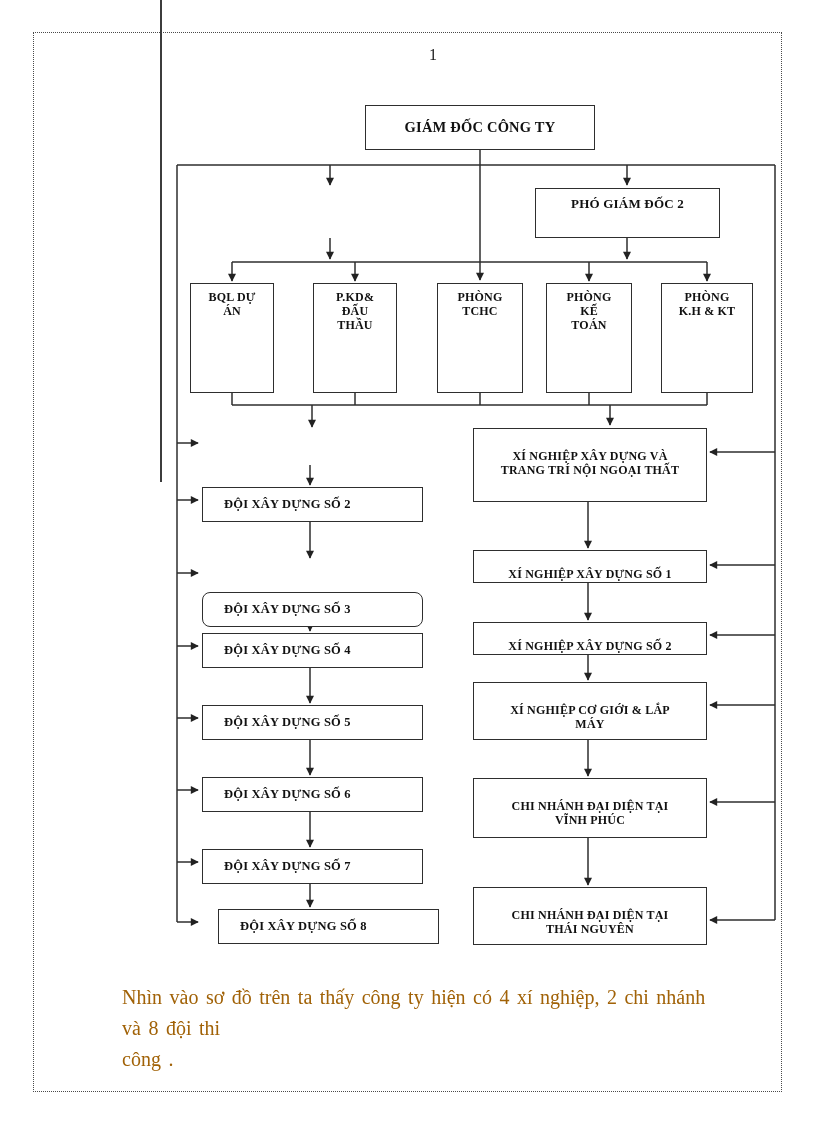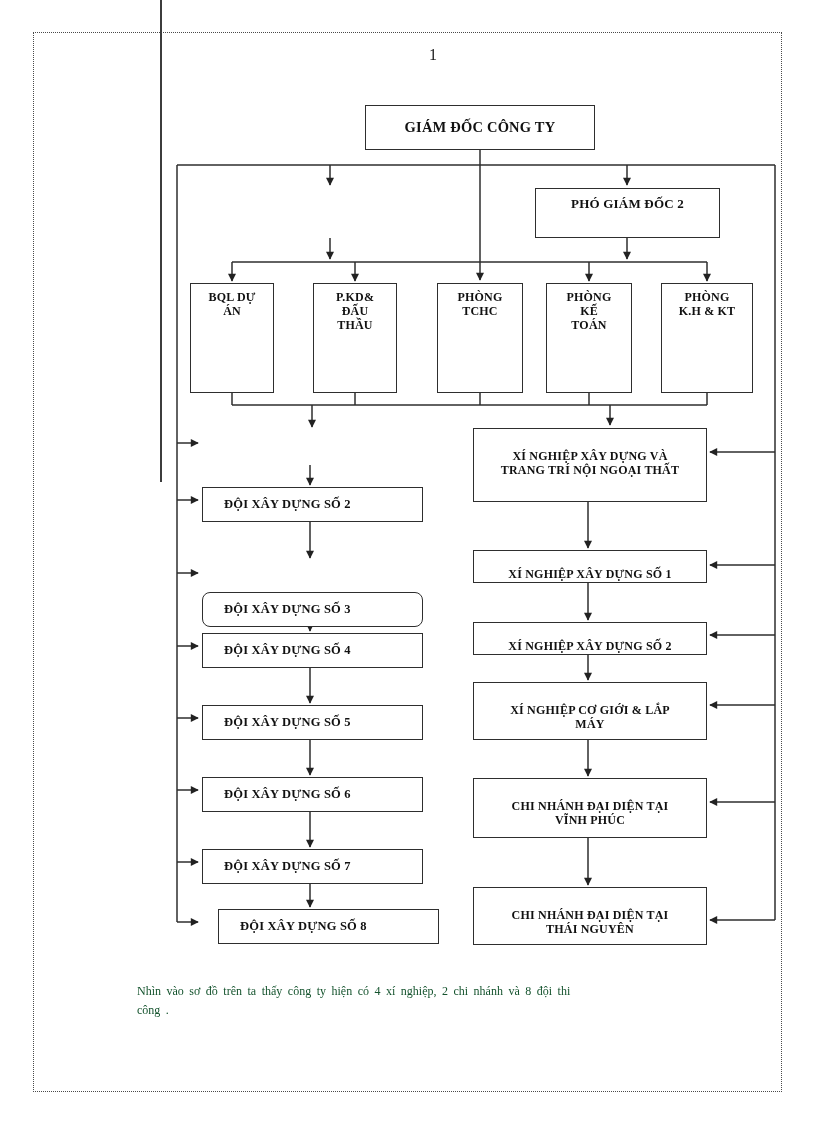--- a/index.html
+++ b/index.html
@@ -27,22 +27,22 @@
   .director{width:230px;height:45px;font-size:14.5px;align-items:center;justify-content:center;}
   .deputy{width:185px;height:50px;font-size:13px;align-items:flex-start;justify-content:center;padding-top:7px;}
   .dept{width:84px;height:110px;font-size:12px;align-items:flex-start;justify-content:center;padding-top:6px;}
   .team{
     width:221px;height:35px;font-size:12.5px;align-items:center;justify-content:flex-start;
     padding-left:21px;text-align:left;white-space:nowrap;
   }
   .unit{width:234px;font-size:12px;align-items:flex-start;justify-content:center;padding-top:20px;}
   .unit.vcenter{align-items:center;padding-top:16px;}
   .note{
-    position:absolute;left:137px;top:982px;width:604px;font-size:12px;line-height:1.55;
-    color:#14532d;white-space:pre-line;word-spacing:2.5px;
+    position:absolute;left:122px;top:982px;width:604px;font-size:20px;line-height:1.55;
+    color:#a16207;white-space:pre-line;word-spacing:2.5px;
   }
 </style>
 </head>
 <body>
 
 <div id="page">
 
   <div class="dotted-border"></div>
   <div class="stray-line"></div>
 

